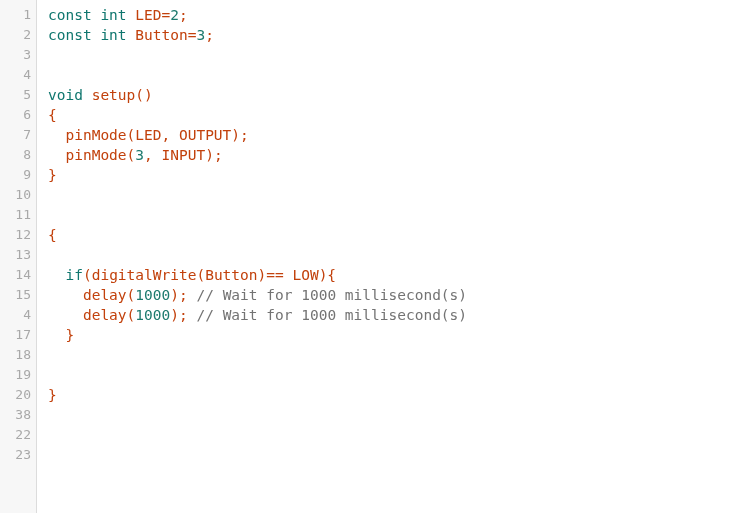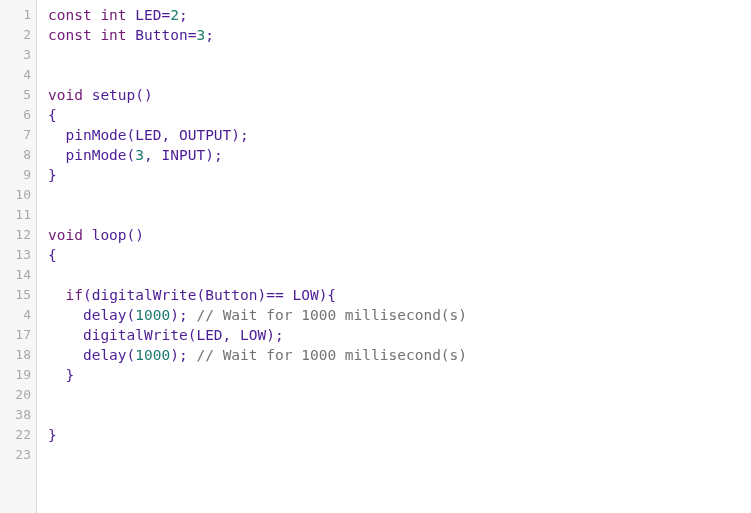--- a/index.html
+++ b/index.html
@@ -59,24 +59,24 @@
     line-height: 20px;
     font-size: 14.5px;
     font-family: "DejaVu Sans Mono", "Liberation Mono", monospace;
     white-space: pre;
     color: #000000;
     letter-spacing: 0px;
   }
   .code-line span { white-space: pre; }
 
   
-  .tok-keyword { color: #701a75; }
+  .tok-keyword { color: #0f766e; }
   .tok-number  { color: #1d7a6e; }
   .tok-comment { color: #737373; }
-  .tok-plain   { color: #4c1d95; }
+  .tok-plain   { color: #c2410c; }
 </style>
 </head>
 <body>
 
 <div id="editor">
 
   <div id="gutter">
       <div class="line-number">1</div>
       <div class="line-number">2</div>
       <div class="line-number">3</div>
@@ -107,26 +107,24 @@
       <div class="code-line"><span class="tok-keyword">const</span><span class="tok-plain"> </span><span class="tok-keyword">int</span><span class="tok-plain"> Button=</span><span class="tok-number">3</span><span class="tok-plain">;</span></div>
       <div class="code-line">&nbsp;</div>
       <div class="code-line">&nbsp;</div>
       <div class="code-line"><span class="tok-keyword">void</span><span class="tok-plain"> setup()</span></div>
       <div class="code-line"><span class="tok-plain">{</span></div>
       <div class="code-line"><span class="tok-plain">  pinMode(LED, OUTPUT);</span></div>
       <div class="code-line"><span class="tok-plain">  pinMode(</span><span class="tok-number">3</span><span class="tok-plain">, INPUT);</span></div>
       <div class="code-line"><span class="tok-plain">}</span></div>
       <div class="code-line">&nbsp;</div>
       <div class="code-line">&nbsp;</div>
-      <div class="code-line"><span class="tok-keyword">void</span><span class="tok-plain"> loop()</span></div>
       <div class="code-line"><span class="tok-plain">{</span></div>
       <div class="code-line">&nbsp;</div>
       <div class="code-line"><span class="tok-plain">  </span><span class="tok-keyword">if</span><span class="tok-plain">(digitalWrite(Button)== LOW){</span></div>
       <div class="code-line"><span class="tok-plain">    delay(</span><span class="tok-number">1000</span><span class="tok-plain">); </span><span class="tok-comment">// Wait for 1000 millisecond(s)</span></div>
-      <div class="code-line"><span class="tok-plain">    digitalWrite(LED, LOW);</span></div>
       <div class="code-line"><span class="tok-plain">    delay(</span><span class="tok-number">1000</span><span class="tok-plain">); </span><span class="tok-comment">// Wait for 1000 millisecond(s)</span></div>
       <div class="code-line"><span class="tok-plain">  }</span></div>
       <div class="code-line">&nbsp;</div>
       <div class="code-line">&nbsp;</div>
       <div class="code-line"><span class="tok-plain">}</span></div>
     </div>
 
 </div>
 
 </body></html>

